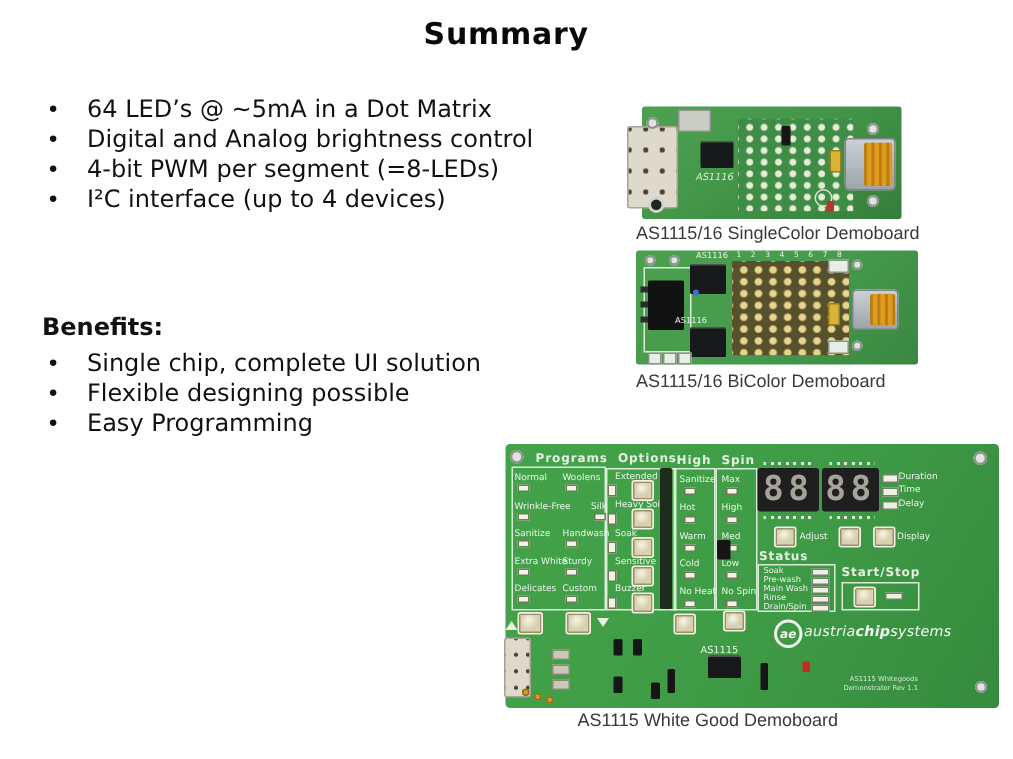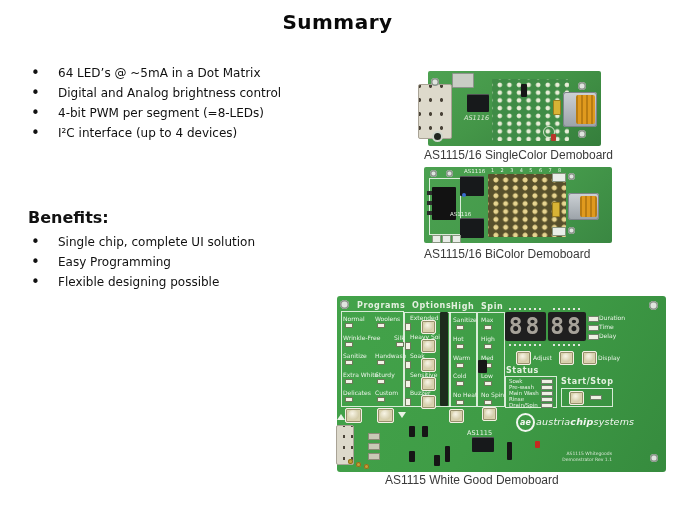--- a/index.html
+++ b/index.html
@@ -5,21 +5,21 @@
   html,body { margin:0; padding:0; background:#fff; }
   .slide { position:relative; width:675px; height:506px; background:#ffffff; overflow:hidden;
            font-family:"DejaVu Sans","Liberation Sans",sans-serif; }
   .abs { position:absolute; }
 
   
   .title { left:0; top:10px; width:675px; text-align:center; font-size:20px; font-weight:bold; color:#0a0a0a; letter-spacing:.5px; }
   .tblock { left:28px; width:390px; color:#111; }
   .tblock .head { font-size:16px; font-weight:bold; margin-bottom:5px; }
   .tblock ul { list-style:none; margin:0; padding:0; }
-  .tblock li { position:relative; padding-left:30px; font-size:12px; line-height:20px; }
+  .tblock li { position:relative; padding-left:30px; font-size:16px; line-height:20px; }
   .tblock li::before { content:"\2022"; position:absolute; left:3px; top:0; font-size:15px; }
   .caption { font-family:"Liberation Sans","DejaVu Sans",sans-serif; font-size:12px; color:#3a3a3a; white-space:nowrap; }
 
   
   .pcb { position:absolute; border-radius:2px; }
   .sk  { position:absolute; color:#e9f3e7; font-size:6px; line-height:1.05; white-space:nowrap; }
   .skh { position:absolute; color:#e4f0e0; font-size:8px; font-weight:bold; letter-spacing:.6px; white-space:nowrap; }
   .hole  { position:absolute; border-radius:50%; background:#dfe4df; box-shadow:inset 0 0 0 1.5px #8a948a; }
   .holed { position:absolute; border-radius:50%; background:#20251f; box-shadow:0 0 0 2px #cfd6cc; }
   .box   { position:absolute; border:1px solid rgba(244,250,242,.85); }
@@ -90,22 +90,22 @@
       <li>Digital and Analog brightness control</li>
       <li>4-bit PWM per segment (=8-LEDs)</li>
       <li>I²C interface (up to 4 devices)</li>
     </ul>
   </div>
 
   <div class="abs tblock" style="top:208px;">
     <div class="head">Benefits:</div>
     <ul>
       <li>Single chip, complete UI solution</li>
+      <li>Flexible designing possible</li>
       <li>Easy Programming</li>
-      <li>Flexible designing possible</li>
     </ul>
   </div>
 
   <div class="abs b1" style="width:183px;height:75px;">
     <div class="pcb base abs"></div>
     <div class="idc"></div>
     <div class="abs" style="left:34px;top:2px;width:20px;height:13px;background:#c9cdc5;border:1px solid #8e948c;border-radius:1px;"></div>
     <div class="hole" style="left:13px;top:7px;width:8px;height:8px;"></div>
     <div class="chipbody" style="left:49px;top:23px;width:22px;height:18px;"></div>
     <div class="sk" style="left:46px;top:44px;font-size:6.5px;font-style:italic;color:#dcead4;">AS1116</div>

